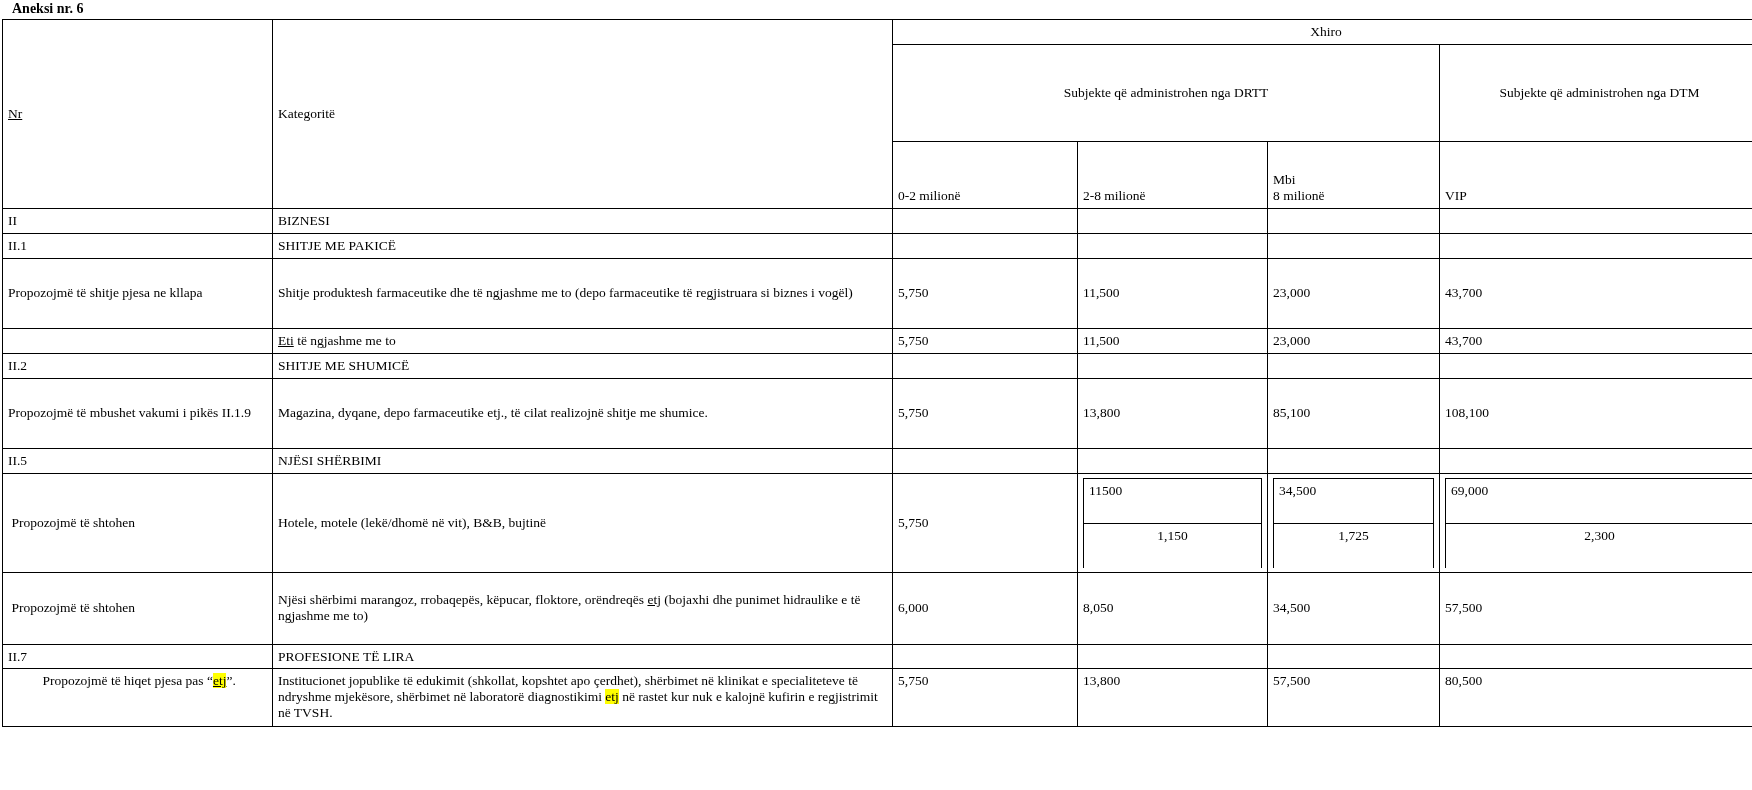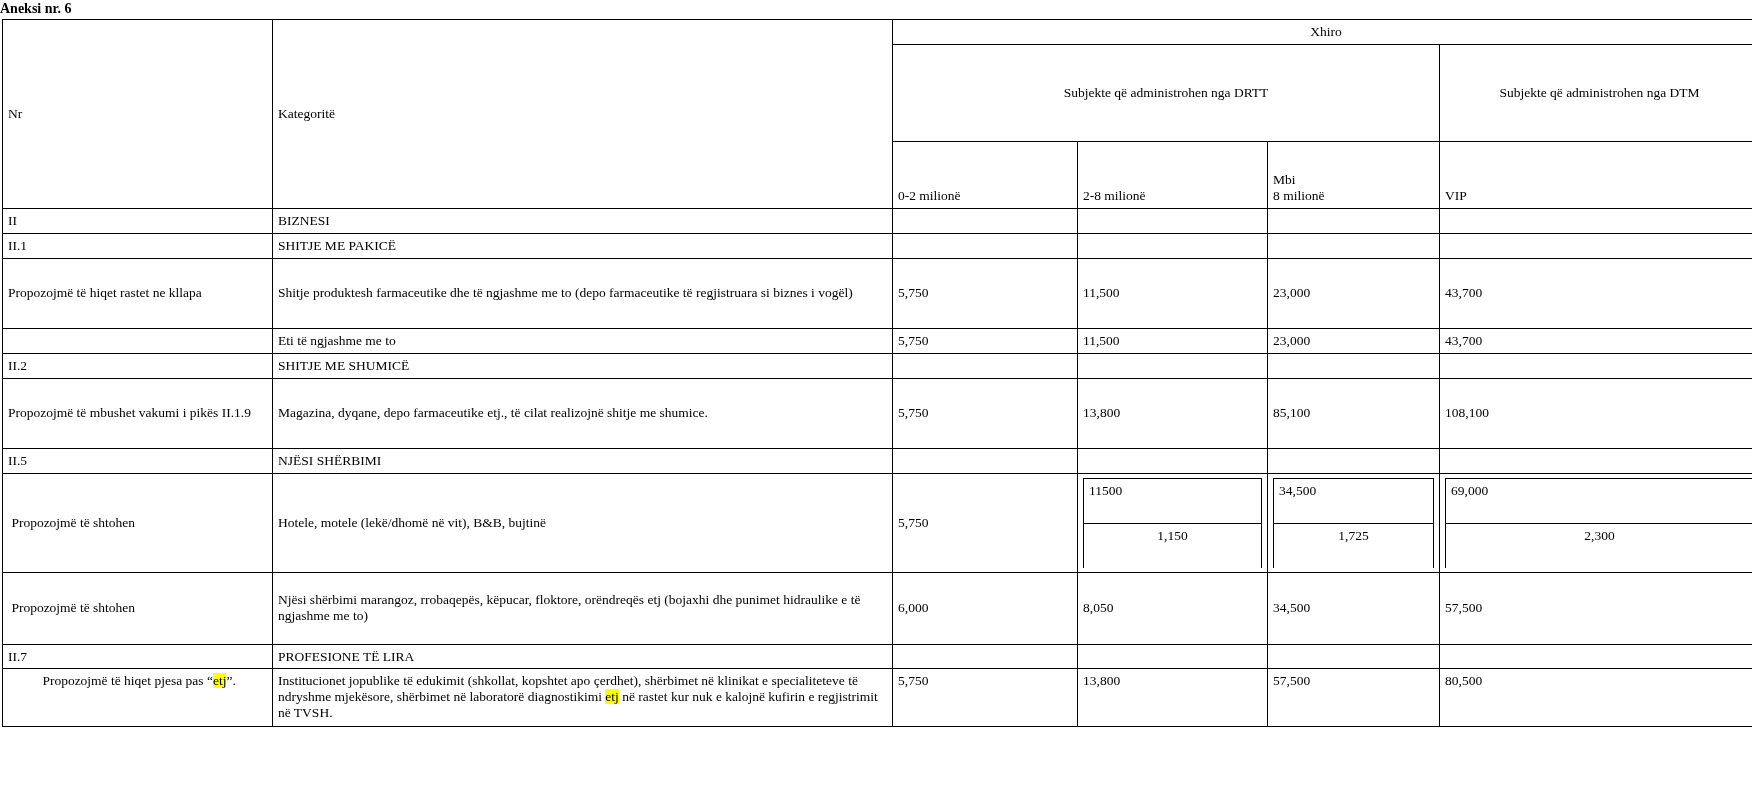--- a/index.html
+++ b/index.html
@@ -17,21 +17,21 @@
   .page {
     position: relative;
     width: 1752px;
     height: 790px;
     box-sizing: border-box;
     padding: 0;
   }
   .doc-title {
     font-size: 14px;
     font-weight: bold;
-    padding: 2px 0 3px 0;
+    padding: 2px 0 3px 12px;
     line-height: 14px;
   }
   table.main {
     border-collapse: collapse;
     table-layout: fixed;
     width: 1748px;
     margin-left: 2px;
   }
   table.main td, table.main th {
     border: 1px solid #000000;
@@ -62,21 +62,21 @@
   .vmid { vertical-align: middle !important; }
   .nr-cell {
     font-size: 13px;
     vertical-align: middle !important;
   }
   .nr-label {
     font-weight: bold;
     vertical-align: middle !important;
     font-size: 14px;
   }
-  .u { }
+  .u { text-decoration: underline; }
   .hl { background: #ffff00; }
   .cat-cell { font-size: 13.5px; margin-top: 48px; }
   .num { font-size: 13.5px; }
   .nested {
     border-collapse: collapse;
     table-layout: fixed;
     width: 100%;
   }
   td.nopad { padding: 0; }
   .nested td {
@@ -141,21 +141,21 @@
       <tr class="row-h-bizn">
         <td class="bold">II.1</td>
         <td class="bold">SHITJE ME PAKICË</td>
         <td></td>
         <td></td>
         <td></td>
         <td></td>
       </tr>
 
       <tr style="height:70px;">
-        <td class="nr-cell">Propozojmë të hiqet rastet ne kllapa</td>
+        <td class="nr-cell">Propozojmë të shitje pjesa ne kllapa</td>
         <td class="cat-cell vmid">Shitje produktesh farmaceutike dhe të ngjashme me to (depo farmaceutike të regjistruara si biznes i vogël)</td>
         <td class="num vmid">5,750</td>
         <td class="num vmid">11,500</td>
         <td class="num vmid">23,000</td>
         <td class="num vmid">43,700</td>
       </tr>
 
       <tr style="height:18px;">
         <td class="nr-cell"></td>
         <td class="cat-cell"><span class="u">Eti</span><span> të ngjashme me to</span></td>

